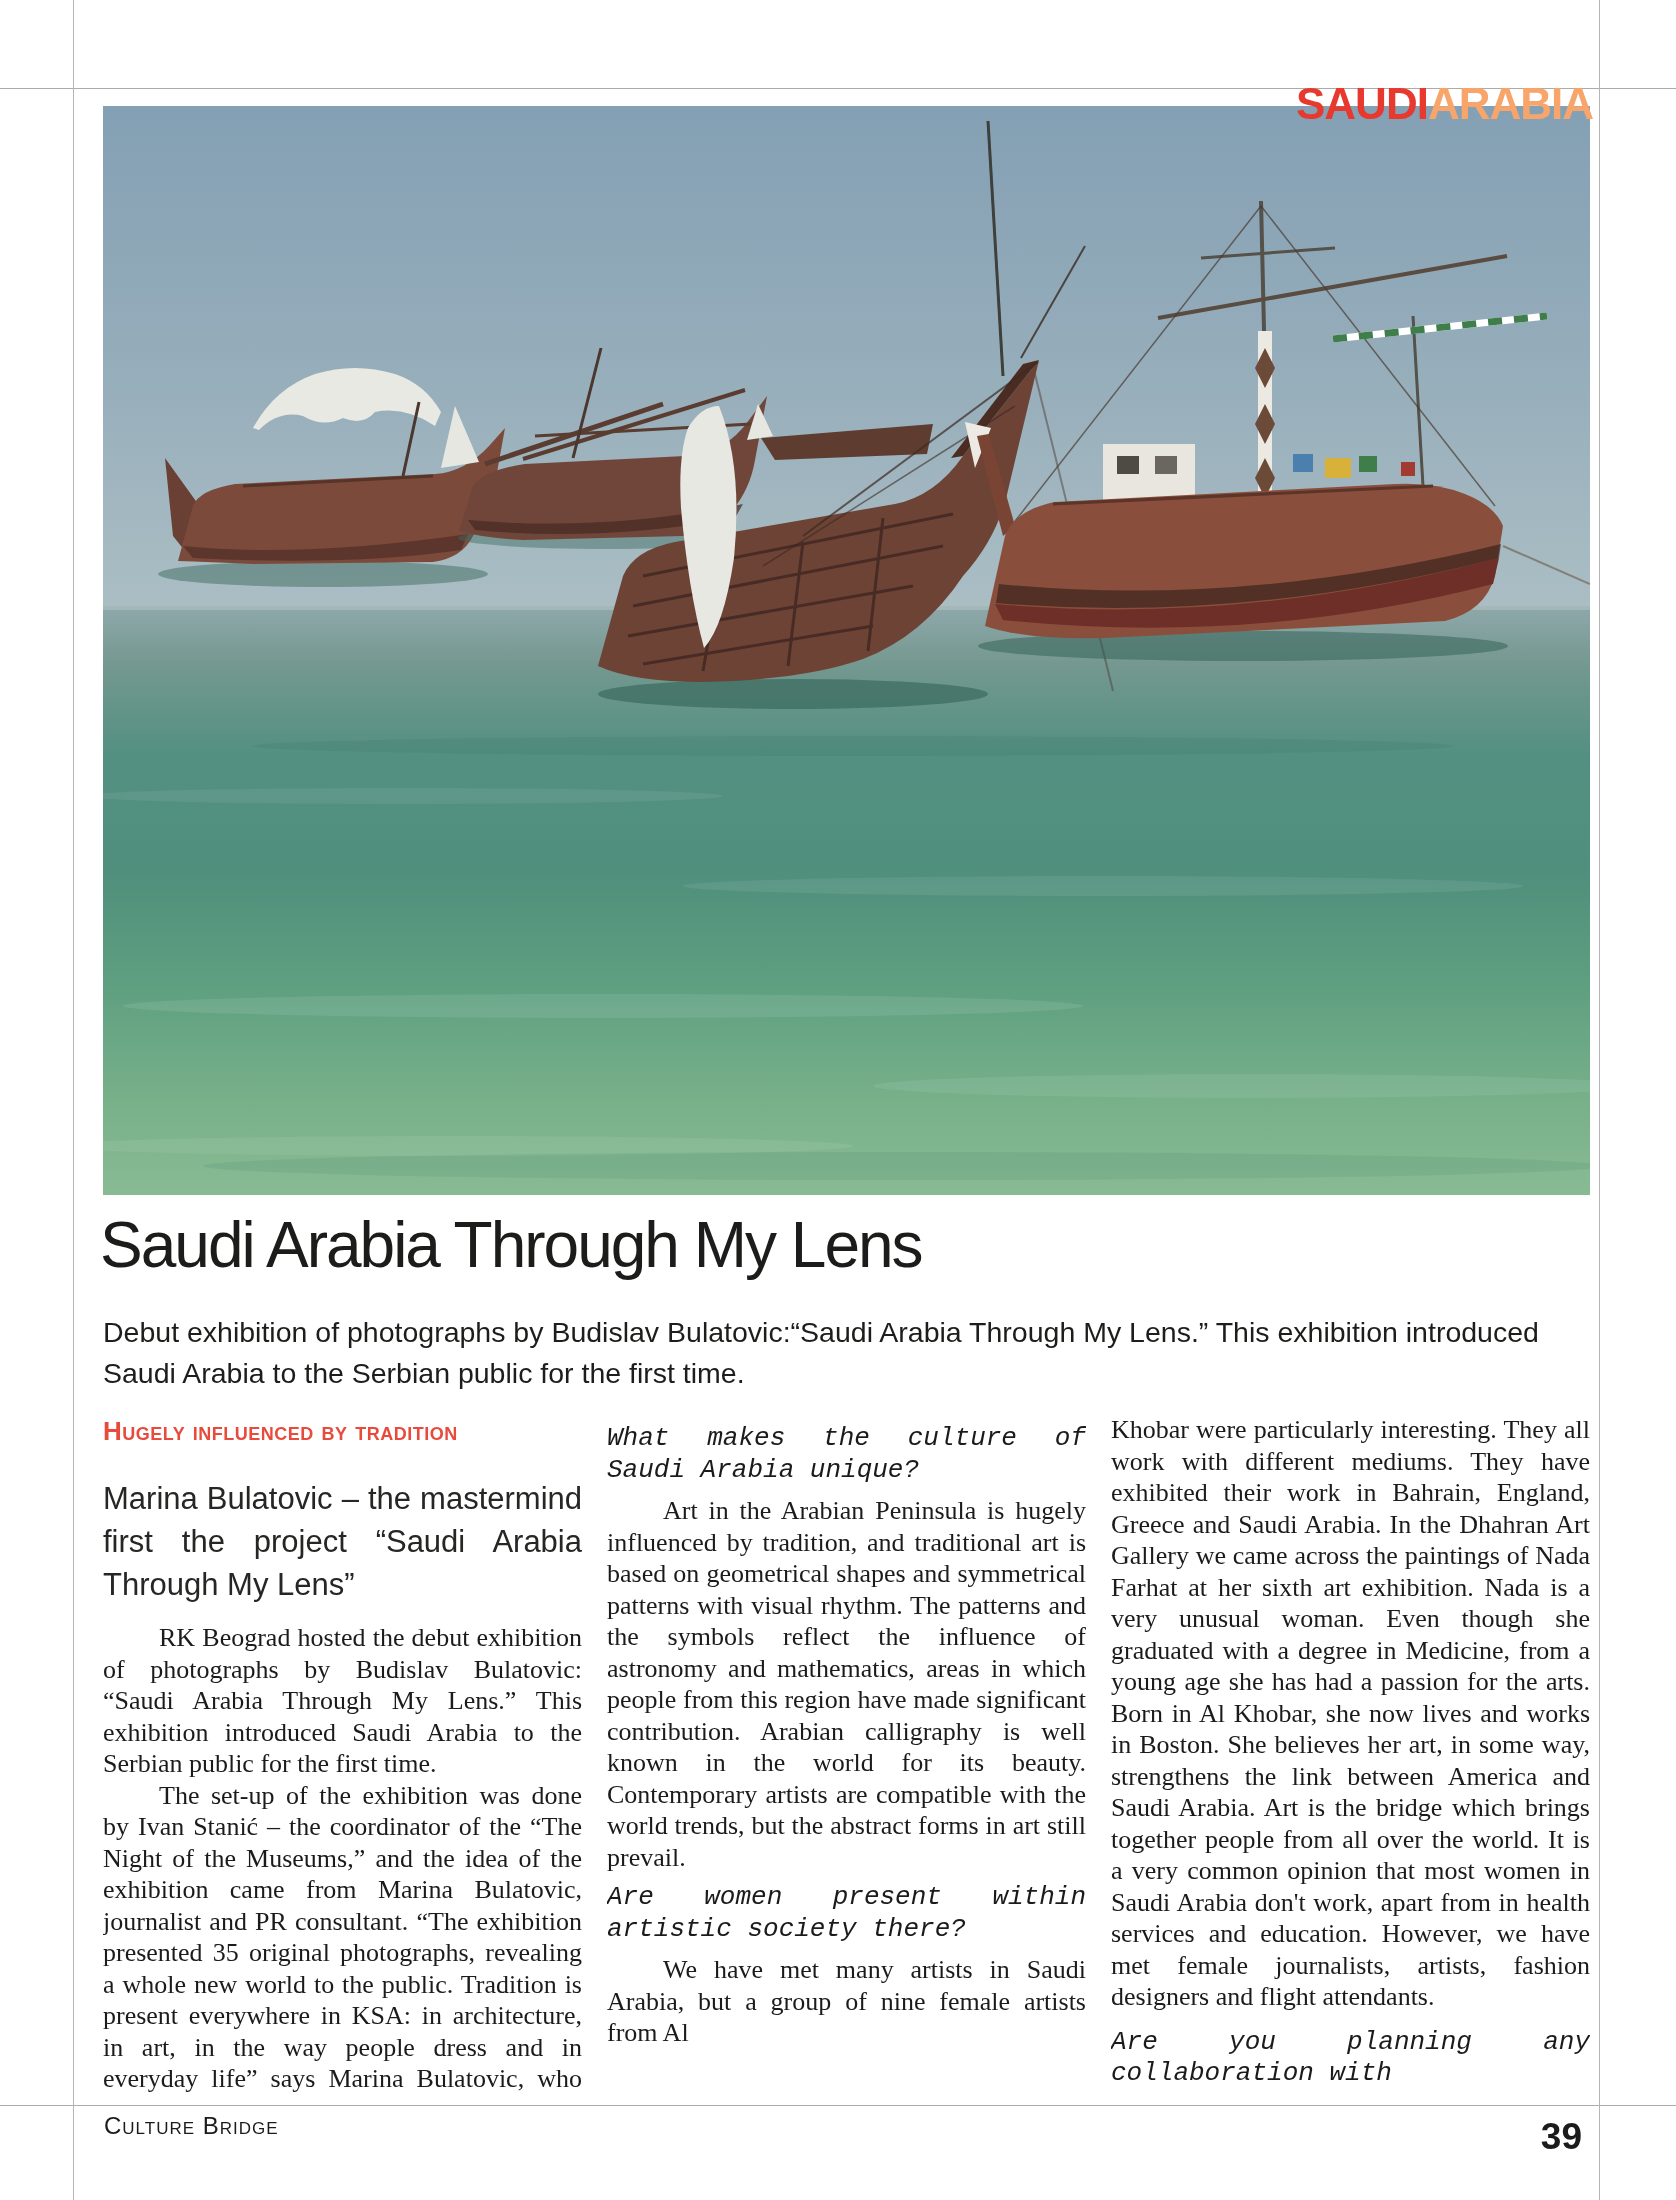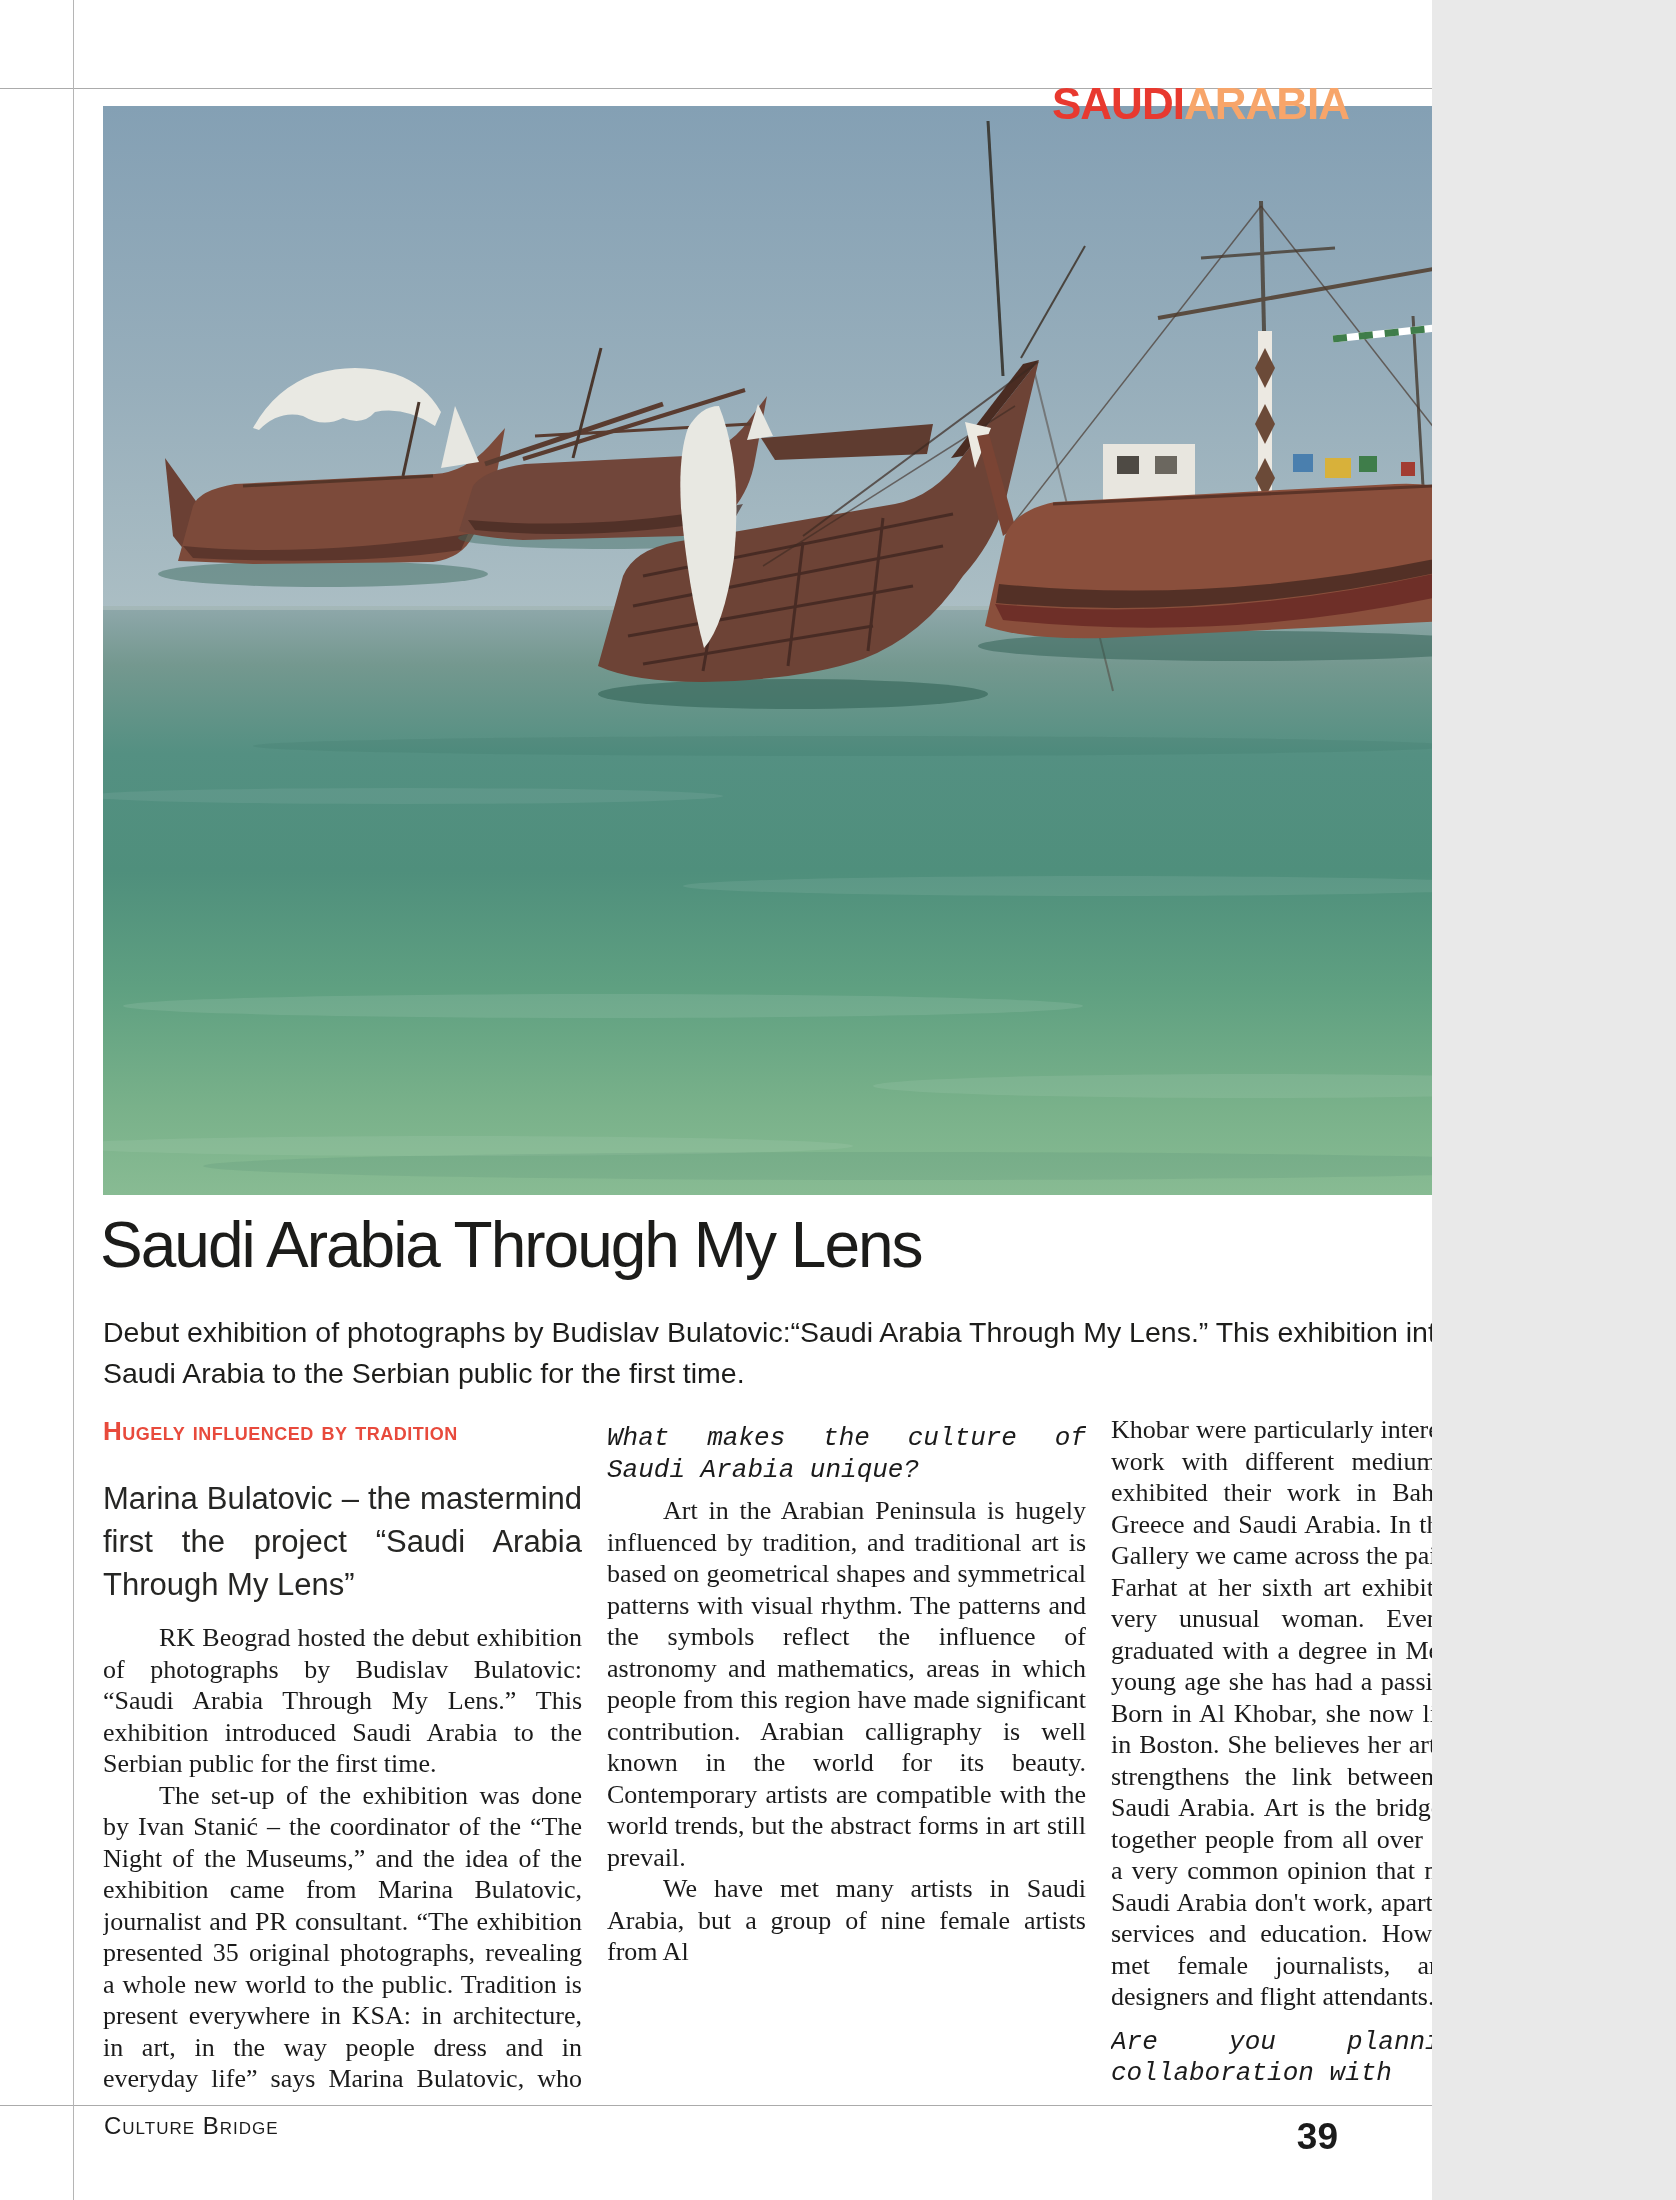--- a/index.html
+++ b/index.html
@@ -1,17 +1,17 @@
 <!DOCTYPE html>
 <html><head>
 <meta charset="utf-8">
 <style>
   html,body{margin:0;padding:0;background:#e9e9e9;}
   .page{
-    position:relative; width:1432px; height:2200px; background:#ffffff;
+    position:relative; width:1676px; height:2200px; background:#ffffff;
     overflow:hidden; font-family:"Liberation Sans", sans-serif;
   }
   .trim-h{position:absolute;left:0;width:1676px;height:1px;background:#ababab;}
   .trim-v{position:absolute;top:0;height:2200px;width:1px;background:#b5b5b5;}
 
   .masthead{
     position:absolute; top:82px; right:83px; z-index:5;
     font-size:44px; font-weight:bold; letter-spacing:-1px; line-height:1;
   }
   .masthead .m1{color:#e8392f;}
@@ -199,20 +199,21 @@
   <div class="columns">
     <div class="col">
       <div class="kicker">Hugely influenced by tradition</div>
       <h2 class="subhead">Marina Bulatovic – the mastermind first the project “Saudi Arabia Through My Lens”</h2>
       <p class="body-p indent">RK Beograd hosted the debut exhibition of photographs by Budislav Bulatovic: “Saudi Arabia Through My Lens.” This exhibition introduced Saudi Arabia to the Serbian public for the first time.</p>
       <p class="body-p indent">The set-up of the exhibition was done by Ivan Stanić – the coordinator of the “The Night of the Museums,” and the idea of the exhibition came from Marina Bulatovic, journalist and PR consultant. “The exhibition presented 35 original photographs, revealing a whole new world to the public. Tradition is present everywhere in KSA: in architecture, in art, in the way people dress and in everyday life” says Marina Bulatovic, who has</p>
     </div>
     <div class="col">
       <p class="q">What makes the culture of Saudi Arabia unique?</p>
       <p class="body-p indent">Art in the Arabian Peninsula is hugely influenced by tradition, and traditional art is based on geometrical shapes and symmetrical patterns with visual rhythm. The patterns and the symbols reflect the influence of astronomy and mathematics, areas in which people from this region have made significant contribution. Arabian calligraphy is well known in the world for its beauty. Contemporary artists are compatible with the world trends, but the abstract forms in art still prevail.</p>
+      <p class="q">Are women present within artistic society there?</p>
       <p class="body-p indent">We have met many artists in Saudi Arabia, but a group of nine female artists from Al</p>
     </div>
     <div class="col">
       <p class="body-p">Khobar were particularly interesting. They all work with different mediums. They have exhibited their work in Bahrain, England, Greece and Saudi Arabia. In the Dhahran Art Gallery we came across the paintings of Nada Farhat at her sixth art exhibition. Nada is a very unusual woman. Even though she graduated with a degree in Medicine, from a young age she has had a passion for the arts. Born in Al Khobar, she now lives and works in Boston. She believes her art, in some way, strengthens the link between America and Saudi Arabia. Art is the bridge which brings together people from all over the world. It is a very common opinion that most women in Saudi Arabia don't work, apart from in health services and education. However, we have met female journalists, artists, fashion designers and flight attendants.</p>
       <p class="q" style="margin-top:14px">Are you planning any collaboration with</p>
     </div>
   </div>
 
   <div class="footer-left">Culture Bridge</div>
   <div class="page-num">39</div>

